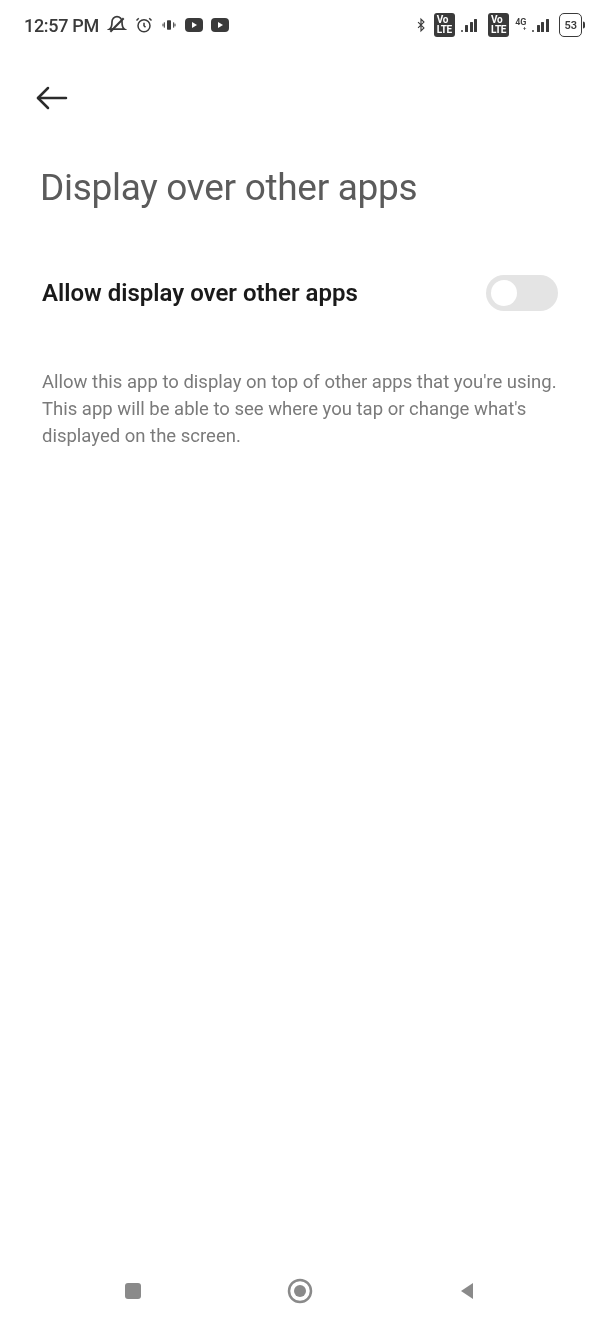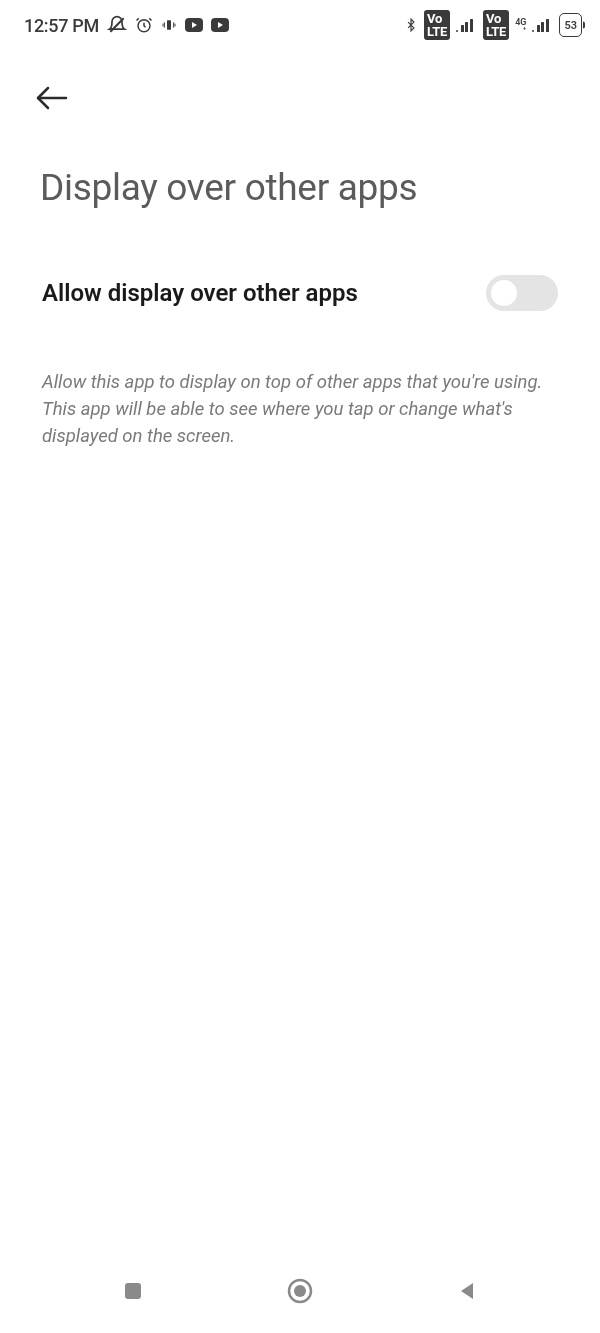--- a/index.html
+++ b/index.html
@@ -41,21 +41,21 @@
     }
     .status-icon {
       display: inline-flex;
       align-items: center;
       justify-content: center;
       color: #3a3a3a;
     }
     .volte-badge {
       background: #3a3a3a;
       color: #fff;
-      font-size: 13px;
+      font-size: 10px;
       font-weight: 700;
       padding: 2px 3px;
       border-radius: 3px;
       line-height: 1;
       letter-spacing: -0.3px;
     }
     .signal-bars {
       display: inline-flex;
       align-items: flex-end;
       gap: 1.5px;
@@ -164,21 +164,20 @@
       height: 26px;
       background: #ffffff;
       border-radius: 50%;
     }
     .description {
       padding: 58px 42px 0 42px;
       font-size: 18.5px;
       line-height: 1.45;
       color: #7a7a7a;
       font-weight: 400;
-      font-style: italic;
     }
     .nav-bar {
       position: absolute;
       bottom: 0;
       left: 0;
       right: 0;
       height: 74px;
       display: flex;
       justify-content: space-around;
       align-items: center;

